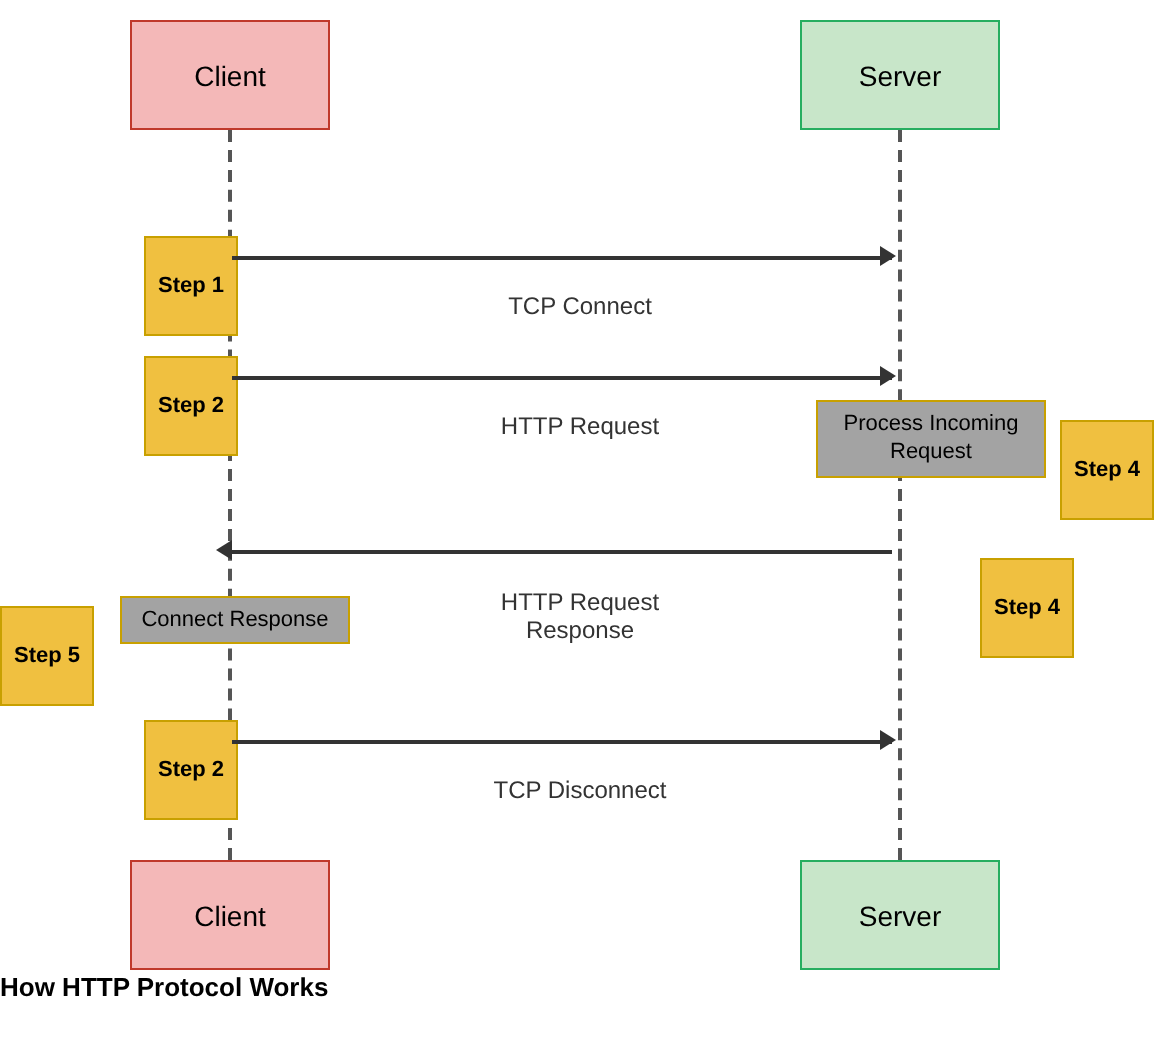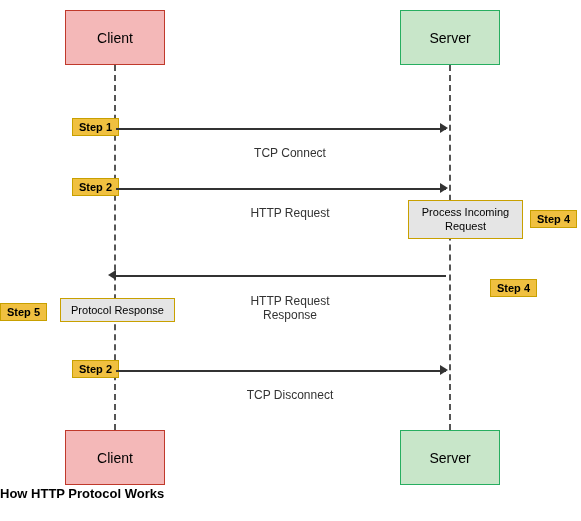--- a/index.html
+++ b/index.html
@@ -71,21 +71,21 @@
     .dline-server {
       left: 449px;
       top: 65px;
       height: 365px;
     }
     
     .step-label {
       position: absolute;
       background: #f0c040;
       border: 1px solid #c8a000;
-      padding: 2px 6px;
+      padding: 18px 6px;
       font-size: 11px;
       font-weight: bold;
       white-space: nowrap;
     }
     
     .arrow-line {
       position: absolute;
       height: 1.5px;
       background: #333;
     }
@@ -109,21 +109,21 @@
       position: absolute;
       width: 0;
       height: 0;
       border-top: 5px solid transparent;
       border-bottom: 5px solid transparent;
       border-right: 8px solid #333;
     }
     
     .process-box {
       position: absolute;
-      background: #e5e5e5;
+      background: #a3a3a3;
       border: 1px solid #c8a000;
       padding: 4px 2px;
       font-size: 11px;
       text-align: center;
       line-height: 1.3;
     }
     
     .caption {
       position: absolute;
       font-size: 13px;
@@ -186,21 +186,21 @@
   <div class="arrowhead-left" style="left:108px; top:270px;"></div>
   <div class="arrow-label" style="left:200px; top:258px; width:180px;">
     <span>HTTP Request<br>Response</span>
   </div>
 
   <div class="step-label" style="left:0; top:303px;">
     <span>Step 5</span>
   </div>
 
   <div class="process-box" style="left:60px; top:298px; width:115px;">
-    <span>Protocol Response</span>
+    <span>Connect Response</span>
   </div>
 
   <div class="step-label" style="left:72px; top:360px;">
     <span>Step 2</span>
   </div>
 
   <div class="arrow-line" style="left:116px; top:370px; width:330px;"></div>
   <div class="arrowhead-right" style="left:440px; top:365px;"></div>
   <div class="arrow-label" style="left:200px; top:352px; width:180px;">
     <span>TCP Disconnect</span>

